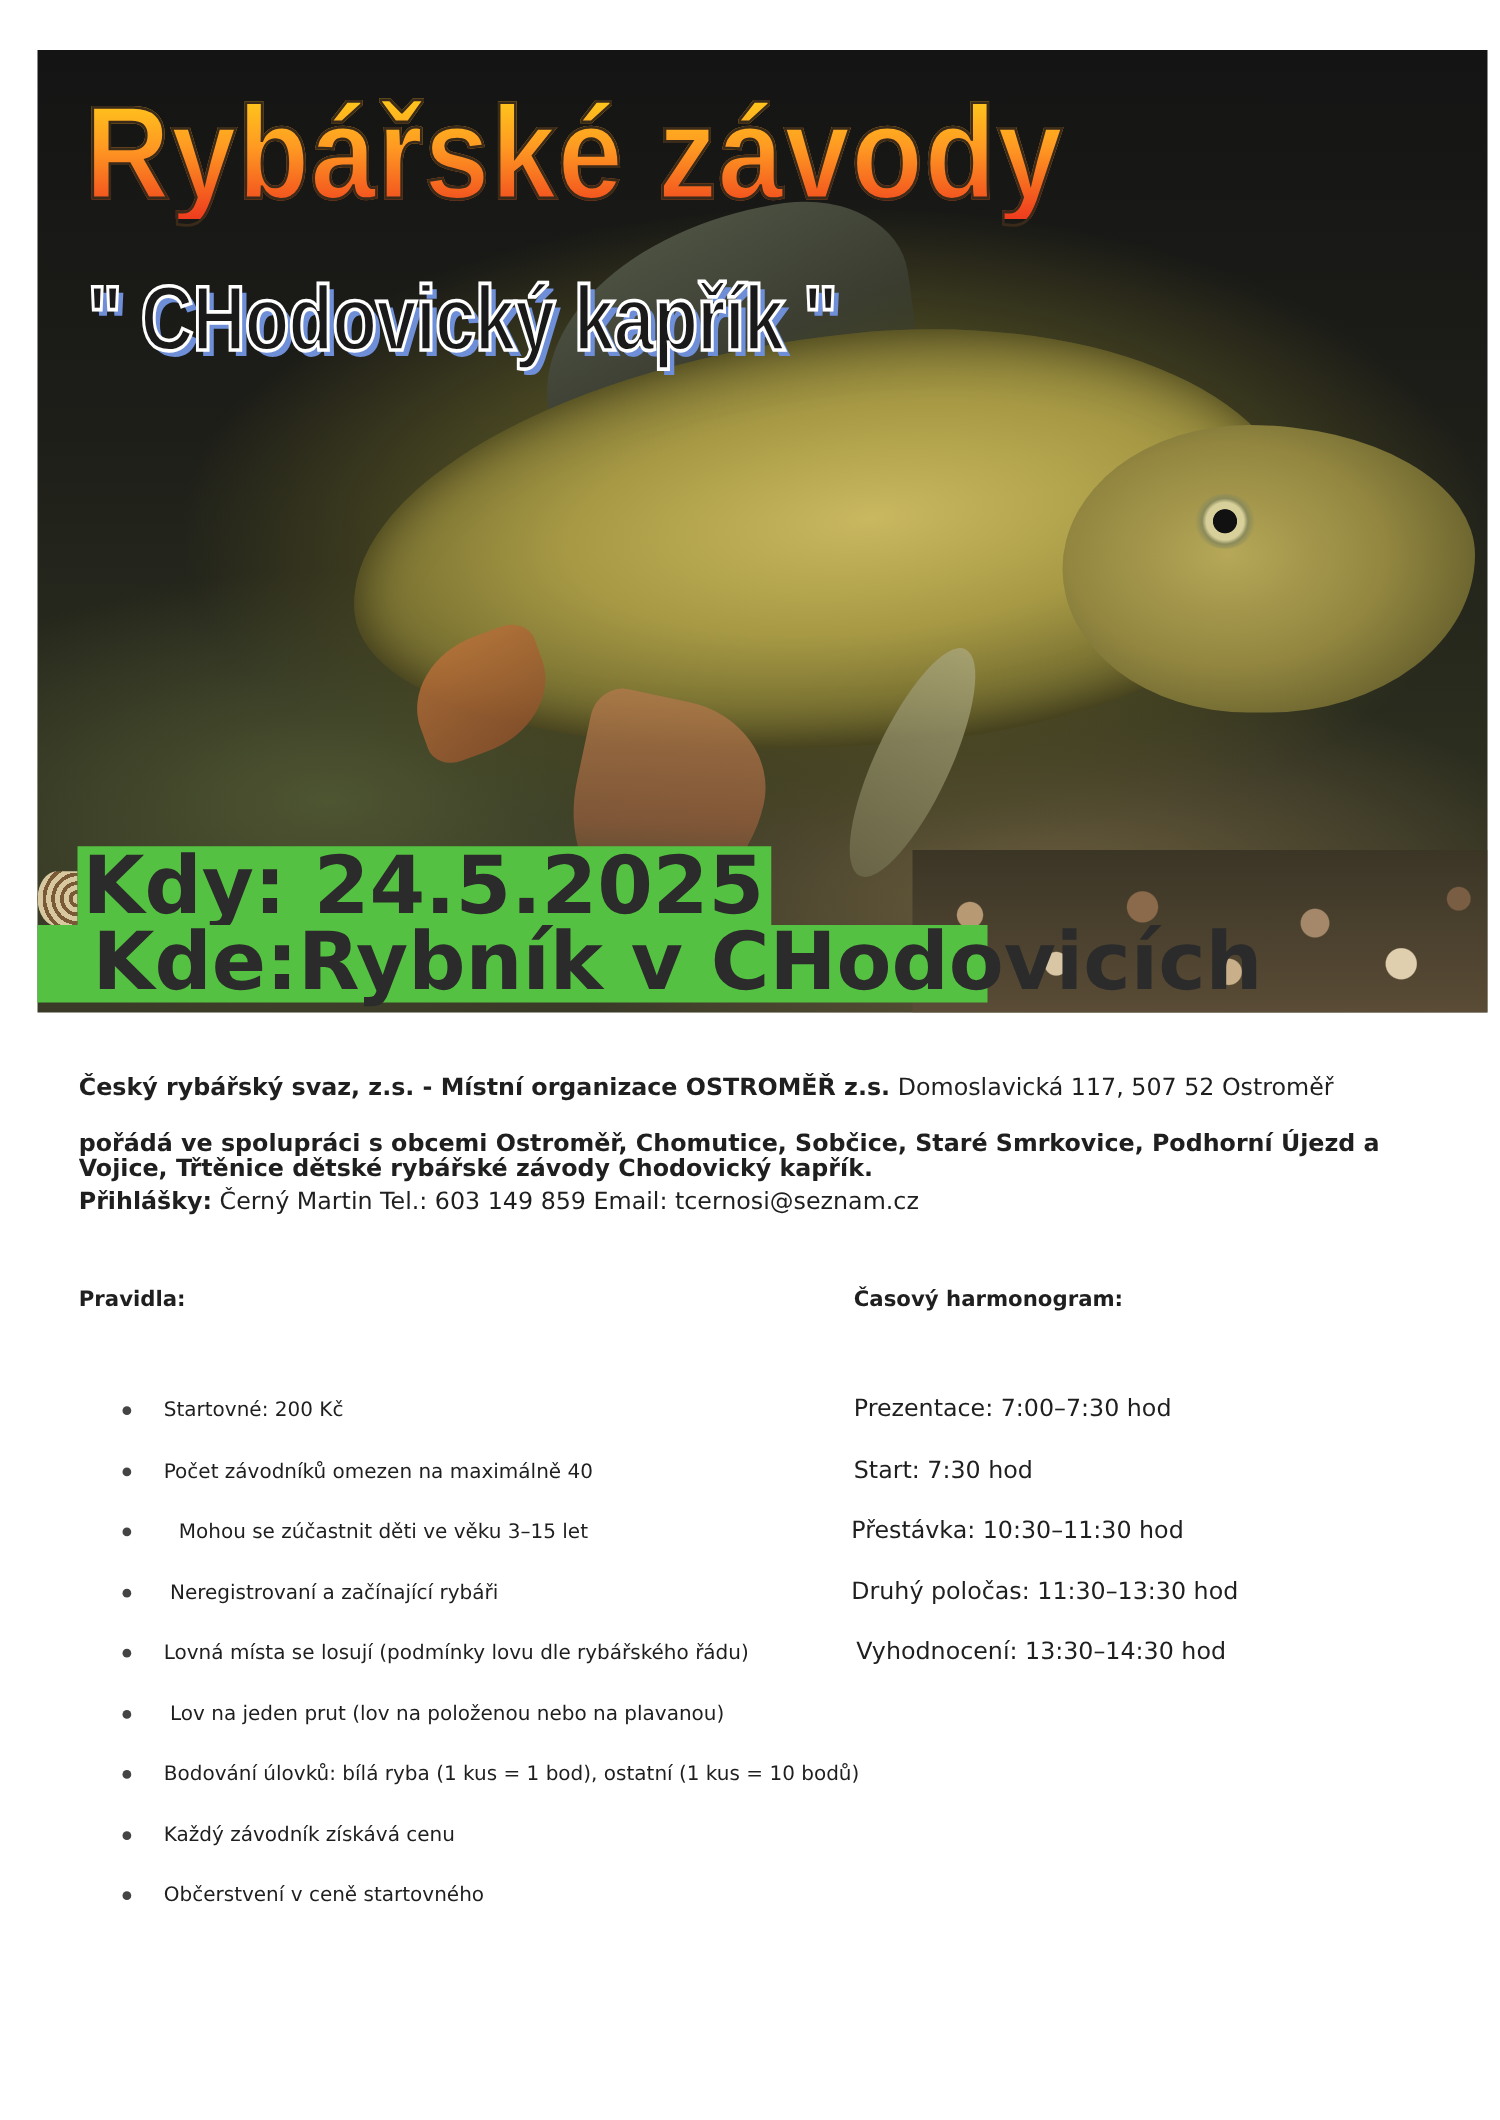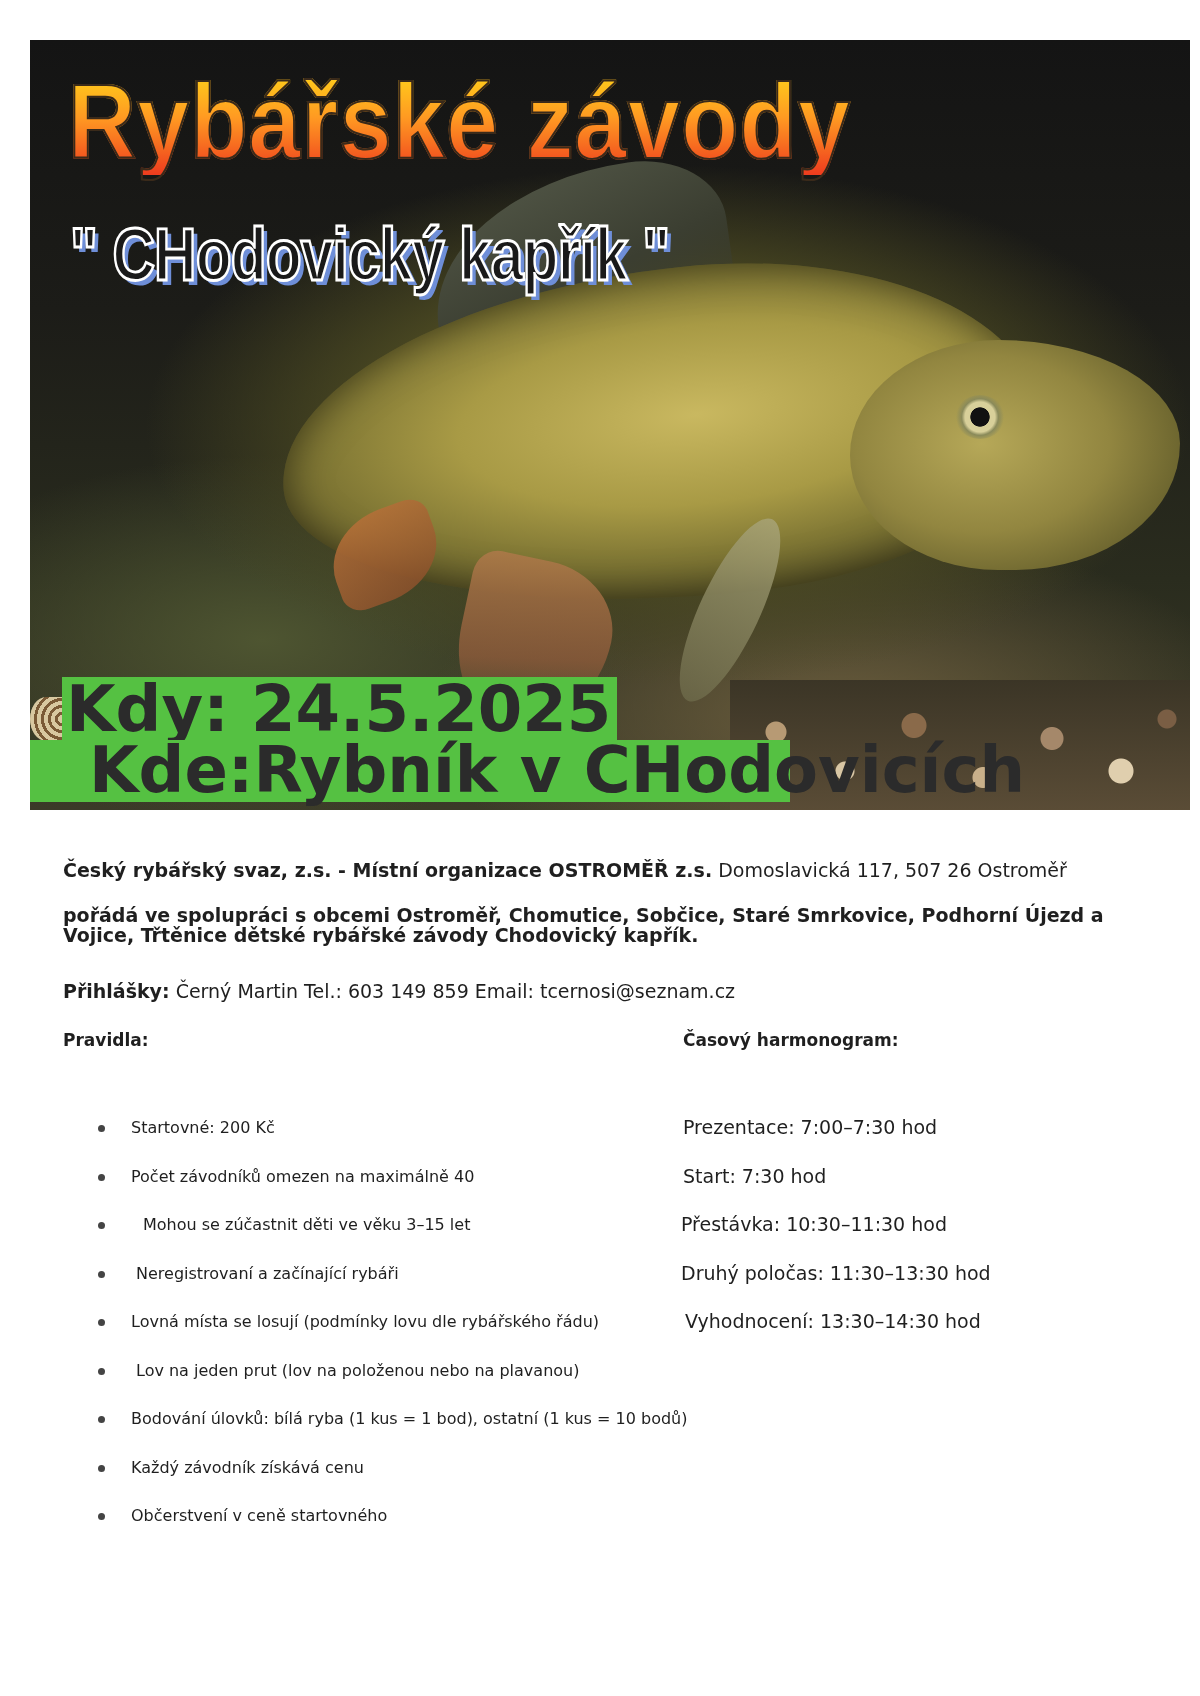--- a/index.html
+++ b/index.html
@@ -92,36 +92,36 @@
     background: #55c142;
   }
   .where-box {
     position: absolute; left: 30px; top: 740px; width: 760px; height: 62px;
     background: #55c142;
   }
   .event-label {
     font-family: "DejaVu Sans", sans-serif; font-weight: bold; color: #2b2b2b;
     font-size: 64px; line-height: 64px; white-space: nowrap; display: block;
   }
-  .where-box .event-label { padding-left: 59px; line-height: 60px; }
+  .where-box .event-label { padding-left: 44px; line-height: 60px; }
   .snail-icon {
     position: absolute; left: 30px; top: 697px; width: 32px; height: 44px;
     border-radius: 50% 0 0 50%;
     background: repeating-radial-gradient(circle at 100% 50%, #d8c8a0 0 4px, #7a5a36 4px 7px);
   }
 
   
   .content { position: absolute; left: 63px; top: 0; width: 1100px; }
   .p-line {
     position: absolute; left: 0; font-size: 19px; line-height: 26px; white-space: nowrap;
   }
   .bold { font-weight: bold; }
   .org-line { top: 857px; }
   .intro { top: 905px; white-space: normal; width: 1100px; line-height: 20px; }
-  .contact { top: 978px; }
+  .contact { top: 948px; }
   .section-head { position: absolute; font-size: 17px; font-weight: bold; top: 1030px; }
   .head-rules { left: 0; }
   .head-schedule { left: 620px; }
 
   .rules-list { position: absolute; left: 35px; top: 1118px; margin: 0; padding: 0; list-style: none; }
   .rule-item {
     position: relative; height: 48.5px; font-size: 16px; line-height: 20px; white-space: nowrap;
   }
   .bullet {
     position: absolute; left: 0; top: 7px; width: 7px; height: 7px; border-radius: 50%; background: #444;
@@ -157,21 +157,21 @@
 <div class="when-box">
   <span class="event-label">Kdy: 24.5.2025</span>
 </div>
 <div class="where-box">
   <span class="event-label">Kde:Rybník v CHodovicích</span>
 </div>
 
 <div class="content">
 
   <div class="p-line org-line">
-    <span class="bold">Český rybářský svaz, z.s. - Místní organizace OSTROMĚŘ z.s.</span><span> Domoslavická 117, 507 26 Ostroměř</span>
+    <span class="bold">Český rybářský svaz, z.s. - Místní organizace OSTROMĚŘ z.s.</span><span> Domoslavická 117, 507 52 Ostroměř</span>
   </div>
 
   <div class="p-line intro bold">pořádá ve spolupráci s obcemi Ostroměř, Chomutice, Sobčice, Staré Smrkovice, Podhorní Újezd a Vojice, Třtěnice dětské rybářské závody Chodovický kapřík.</div>
 
   <div class="p-line contact">
     <span class="bold">Přihlášky:</span><span> Černý Martin Tel.: 603 149 859 Email: tcernosi@seznam.cz</span>
   </div>
 
   <div class="section-head head-rules">Pravidla:</div>
   <div class="section-head head-schedule">Časový harmonogram:</div>

